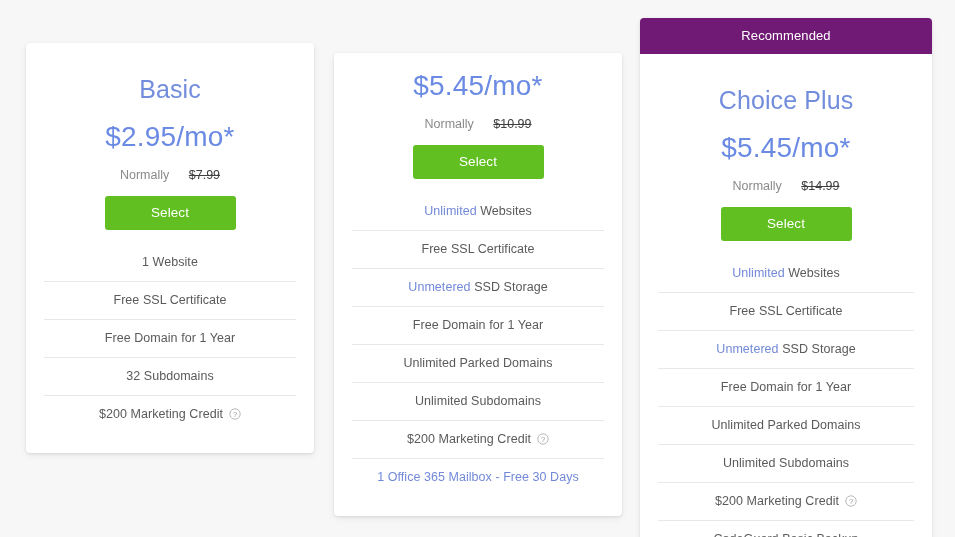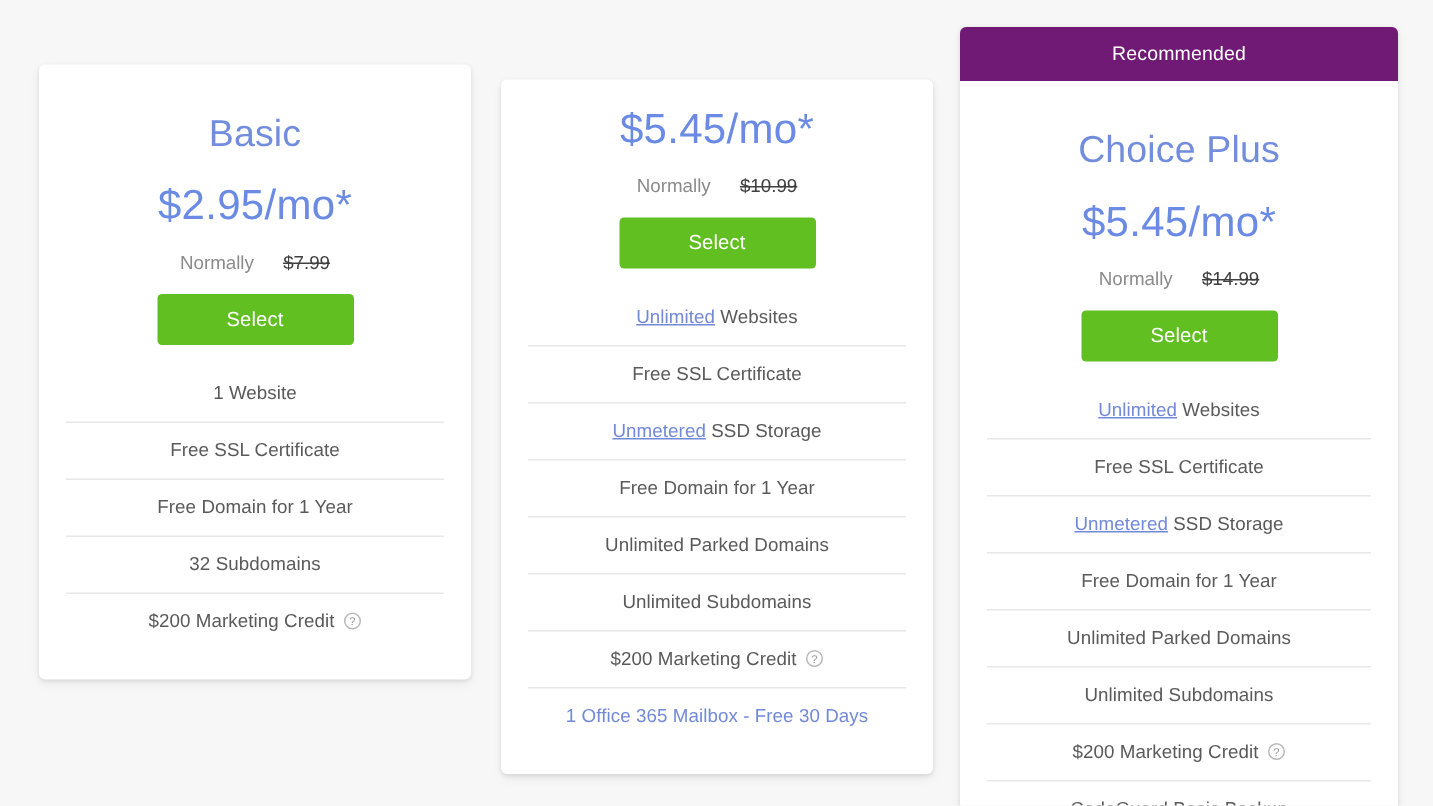--- a/index.html
+++ b/index.html
@@ -109,21 +109,21 @@
     color: #5a5a5a;
     padding: 11px 0 11px 0;
     border-top: 1px solid #e8e8e8;
     letter-spacing: 0.05px;
     line-height: 1.2;
   }
   .feature-item.first {
     border-top: none;
     padding-top: 25px;
   }
-  .feature-item .hl { color: #7289d8; text-decoration: underline; }
+  .feature-item .hl { color: #7289d8; }
   .feature-item.all-hl { color: #7289d8; }
 
   .help-icon {
     display: inline-block;
     vertical-align: middle;
     width: 12px;
     height: 12px;
     margin-left: 6px;
     position: relative;
     top: -1px;

